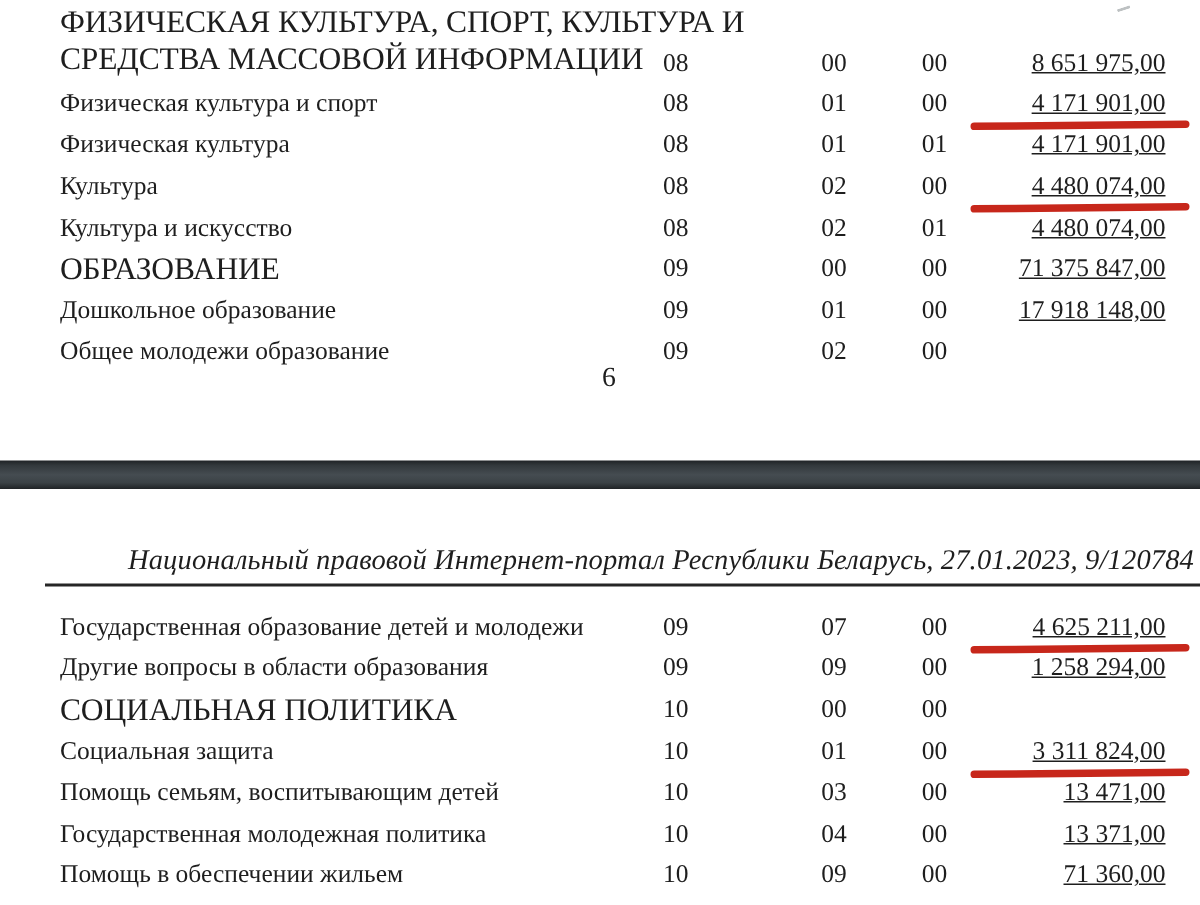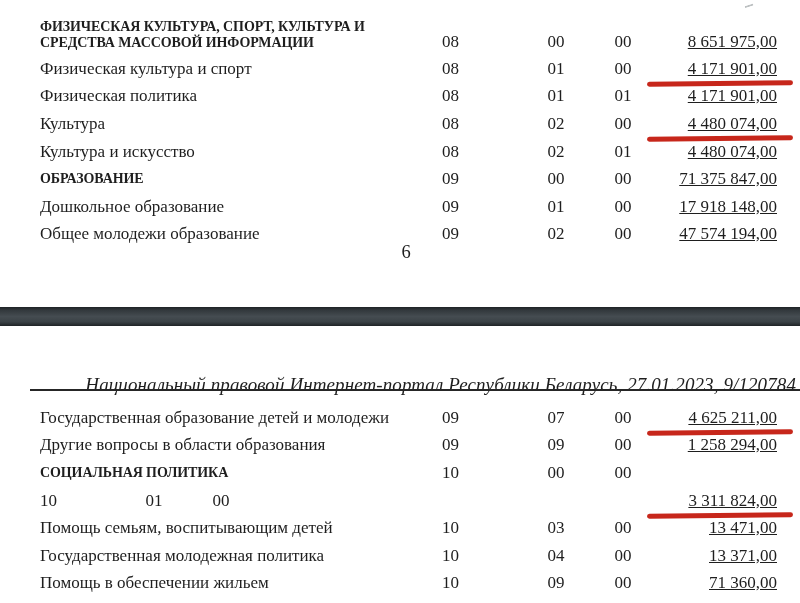--- a/index.html
+++ b/index.html
@@ -12,36 +12,36 @@
     width:800px;height:603px;position:relative;overflow:hidden;
     background:#ffffff;color:var(--text);
     font-family:"Liberation Serif","DejaVu Serif",serif;
   }
   .doc-table{position:absolute;left:40px;width:737px;display:flex;flex-direction:column;}
   #table-top{top:6px;}
   #table-bottom{top:404px;}
   .row{display:flex;align-items:center;height:27.6px;font-size:17px;}
   .row.two-line{height:46px;align-items:flex-end;padding-bottom:3px;}
   .cell-label{width:402px;line-height:1.18;white-space:pre;overflow:visible;}
-  .row.caps .cell-label{font-weight:bold;font-size:14px;letter-spacing:-0.1px;}
+  .row.caps .cell-label{font-weight:normal;font-size:21px;letter-spacing:-0.1px;}
   .cell-c1{width:78px;text-align:left;}
   .cell-c2{width:72px;text-align:center;}
   .cell-c3{width:62px;text-align:center;}
   .cell-amount{flex:1;text-align:right;position:relative;white-space:pre;text-decoration:underline;}
   .cell-amount.underlined::after{
     content:"";position:absolute;right:-16px;bottom:-7px;width:146px;height:4.5px;
     background:var(--underline-red);border-radius:3px;transform:rotate(-0.6deg);
   }
   .page-number{position:absolute;top:242px;left:0;width:812px;text-align:center;font-size:18.5px;}
   .page-break-bar{
     position:absolute;top:307px;left:0;width:800px;height:19px;
     background:linear-gradient(180deg,#1f2326 0%,#33393d 18%,#454c51 50%,#3b4246 78%,#1f2326 100%);
   }
   .masthead{
-    position:absolute;top:374px;left:30px;right:4px;text-align:right;
+    position:absolute;top:363px;left:30px;right:4px;text-align:right;
     font-style:italic;font-size:19px;letter-spacing:0.1px;
   }
   .masthead-rule{position:absolute;top:389px;left:30px;width:770px;height:2px;background:var(--rule-dark);}
   .corner-artifact{
     position:absolute;top:1px;left:744px;width:9px;height:4px;
     border-bottom:2px solid #9aa0a3;transform:rotate(-18deg);opacity:.65;border-radius:1px;
   }
 </style>
 </head>
 <body>
@@ -58,21 +58,21 @@
     <div class="cell-amount">8 651 975,00</div>
   </div>
     <div class="row">
     <div class="cell-label">Физическая культура и спорт</div>
     <div class="cell-c1">08</div>
     <div class="cell-c2">01</div>
     <div class="cell-c3">00</div>
     <div class="cell-amount underlined">4 171 901,00</div>
   </div>
     <div class="row">
-    <div class="cell-label">Физическая политика</div>
+    <div class="cell-label">Физическая культура</div>
     <div class="cell-c1">08</div>
     <div class="cell-c2">01</div>
     <div class="cell-c3">01</div>
     <div class="cell-amount">4 171 901,00</div>
   </div>
     <div class="row">
     <div class="cell-label">Культура</div>
     <div class="cell-c1">08</div>
     <div class="cell-c2">02</div>
     <div class="cell-c3">00</div>
@@ -97,21 +97,20 @@
     <div class="cell-c1">09</div>
     <div class="cell-c2">01</div>
     <div class="cell-c3">00</div>
     <div class="cell-amount">17 918 148,00</div>
   </div>
     <div class="row">
     <div class="cell-label">Общее молодежи образование</div>
     <div class="cell-c1">09</div>
     <div class="cell-c2">02</div>
     <div class="cell-c3">00</div>
-    <div class="cell-amount">47 574 194,00</div>
   </div>
   </div>
 
 <div class="page-number">6</div>
 
 <div class="page-break-bar"></div>
 
 <div class="masthead">Национальный правовой Интернет-портал Республики Беларусь, 27.01.2023, 9/120784</div>
 <div class="masthead-rule"></div>
 
@@ -130,20 +129,21 @@
     <div class="cell-c3">00</div>
     <div class="cell-amount">1 258 294,00</div>
   </div>
     <div class="row caps">
     <div class="cell-label">СОЦИАЛЬНАЯ ПОЛИТИКА</div>
     <div class="cell-c1">10</div>
     <div class="cell-c2">00</div>
     <div class="cell-c3">00</div>
   </div>
     <div class="row">
+    <div class="cell-label">Социальная защита</div>
     <div class="cell-c1">10</div>
     <div class="cell-c2">01</div>
     <div class="cell-c3">00</div>
     <div class="cell-amount underlined">3 311 824,00</div>
   </div>
     <div class="row">
     <div class="cell-label">Помощь семьям, воспитывающим детей</div>
     <div class="cell-c1">10</div>
     <div class="cell-c2">03</div>
     <div class="cell-c3">00</div>

